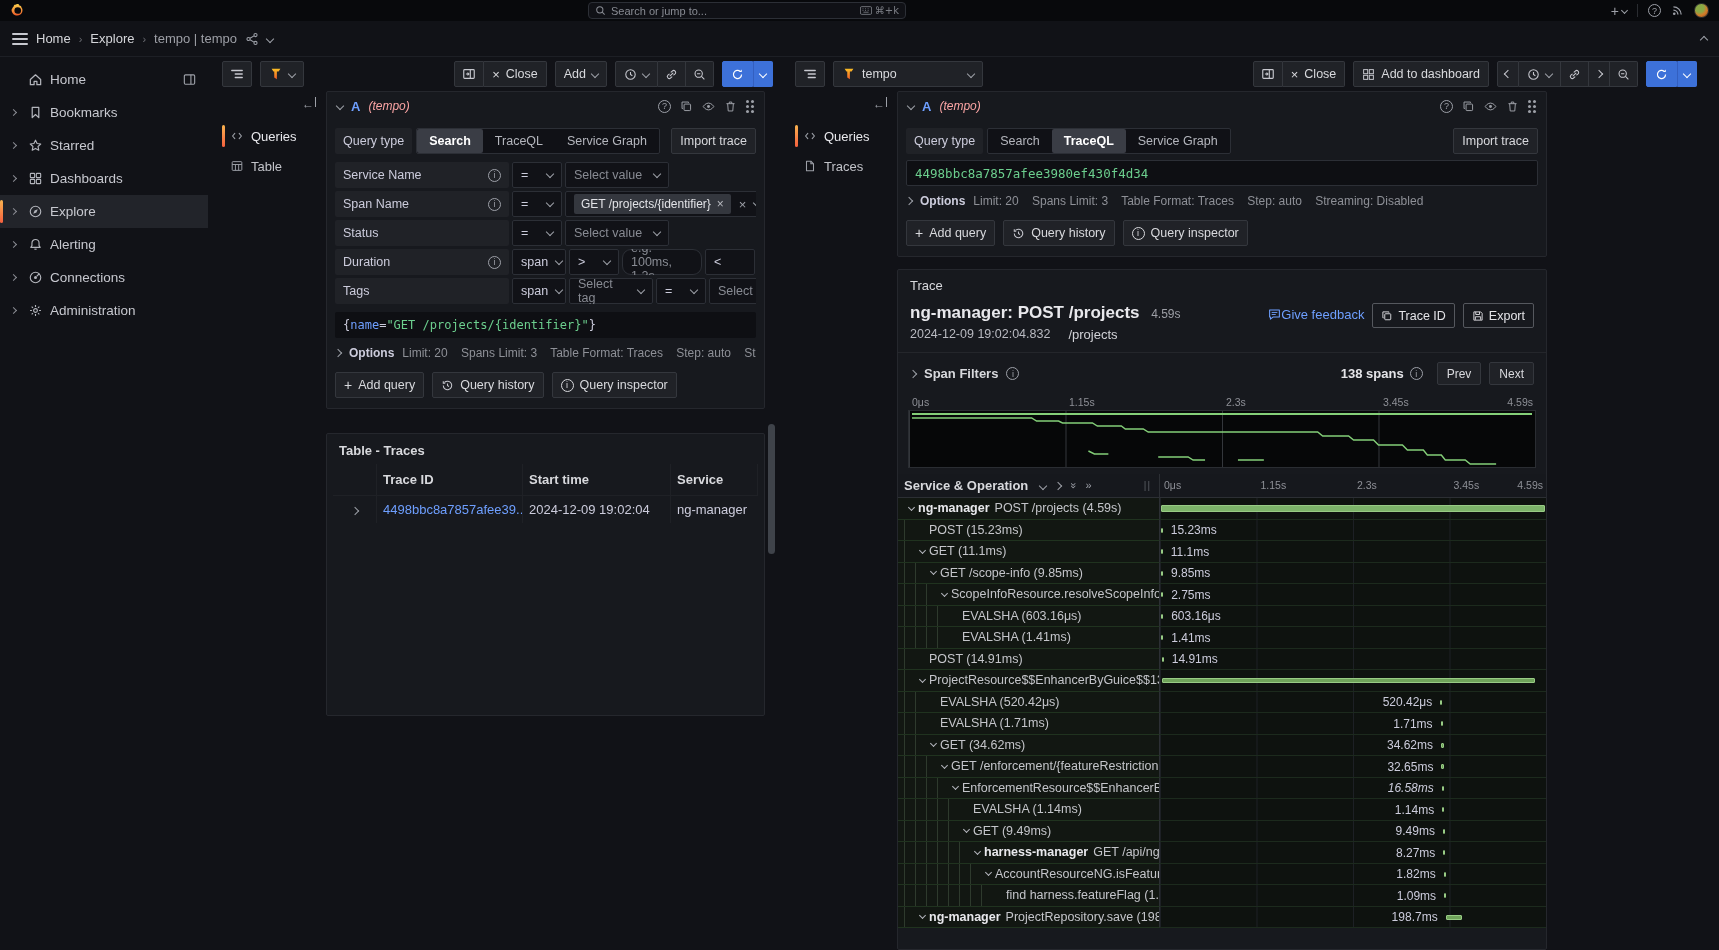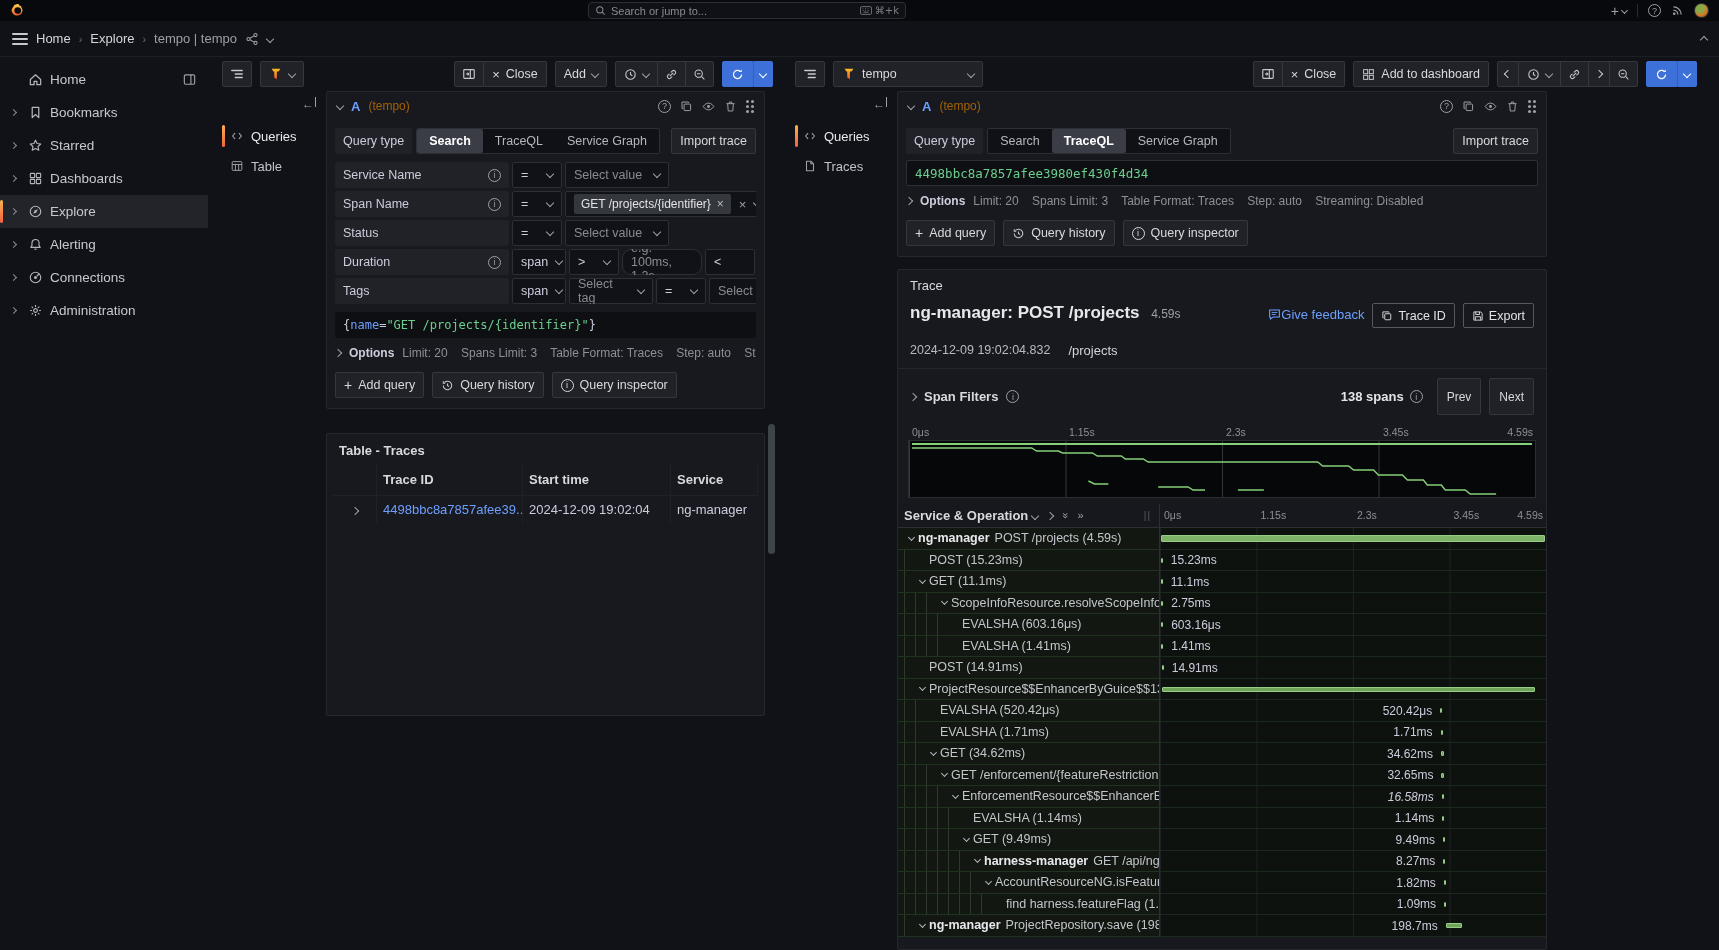--- a/index.html
+++ b/index.html
@@ -66,21 +66,21 @@
   .mini-item { height:30px; display:flex; align-items:center; gap:7px; color:#c2c3c9; font-size:13px; padding-left:8px; position:relative; cursor:pointer; }
   .mini-item.active::before { content:""; position:absolute; left:0; top:4px; bottom:4px; width:3px; border-radius:2px; background:linear-gradient(#f9b34f,#f55f3e); }
   .mini-item.active { color:#e8e8ec; }
 
   .pcontent { flex:1; min-width:0; padding-right:16px; position:relative; }
   .pane-right .pcontent { max-width:650px; padding-right:0; }
 
   .qpanel { background:#17191e; border:1px solid #25272d; border-radius:2px; }
   .qhead { height:28px; display:flex; align-items:center; gap:8px; padding:0 10px; }
   .refid { color:#6e9fff; font-weight:bold; font-size:13px; }
-  .dsname { color:#a16207; font-size:12px; }
+  .dsname { color:#fca5a5; font-style:italic; font-size:12px; }
   .qicons { margin-left:auto; display:flex; align-items:center; gap:9px; color:#9da0a8; }
   .qicons .ico svg { width:13px; height:13px; }
   .helpc { width:13px; height:13px; border:1.1px solid currentColor; border-radius:50%; font-size:9px; display:flex; align-items:center; justify-content:center; font-style:normal; }
   .grip { width:3px; height:3px; border-radius:50%; background:#9da0a8; box-shadow:5px 0 0 #9da0a8,0 5px 0 #9da0a8,5px 5px 0 #9da0a8,0 10px 0 #9da0a8,5px 10px 0 #9da0a8; margin:-10px 5px 0 0; }
   .qbody { padding:8px 8px 10px 8px; }
 
   .typerow { display:flex; align-items:center; gap:4px; margin-bottom:8px; }
   .inlabel { background:#202227; height:26px; display:flex; align-items:center; padding:0 8px; font-size:12.5px; color:#ccccdc; border-radius:2px; gap:6px; }
   .seg { display:flex; border:1px solid #2c2f36; border-radius:2px; height:26px; background:#101116; }
   .seg span { padding:0 12px; display:flex; align-items:center; font-size:12.5px; color:#b4b6bd; cursor:pointer; border-radius:2px; }
@@ -119,38 +119,38 @@
   .hintrow { margin-top:2px; height:26px; background:#1c1f24; border-radius:2px; display:flex; align-items:center; padding:0 8px; font-size:12px; font-weight:bold; color:#ccccdc; }
   .hintrow .doc { margin-left:auto; font-weight:normal; color:#9d9fa6; cursor:pointer; }
   .qlinput { margin-top:6px; height:26px; background:#0e0f13; border:1px solid #2c2f36; border-radius:2px; display:flex; align-items:center; padding:0 8px; font-family:"DejaVu Sans Mono",monospace; font-size:12.5px; color:#6ccf8e; }
 
   
   .tracepanel { margin-top:12px; background:#17191e; border:1px solid #25272d; border-radius:2px; flex:1; min-height:0; display:flex; flex-direction:column; overflow:hidden; height:655px; }
   .trace-title { padding:8px 12px 4px; font-size:13px; color:#d8d9dd; }
   .thead { display:flex; padding:6px 12px 10px; border-bottom:1px solid #24262b; }
   .thead h1 { font-size:17px; font-weight:bold; color:#e8e8ec; display:inline; }
   .tdur { font-size:12px; color:#9d9fa6; margin-left:8px; }
-  .tsub { margin-top:20px; font-size:12.5px; color:#b9bac1; display:flex; gap:18px; }
+  .tsub { margin-top:4px; font-size:12.5px; color:#b9bac1; display:flex; gap:18px; }
   .tsub .res { color:#d2d3d8; font-size:13px; }
   .thead-right { margin-left:auto; display:flex; align-items:flex-start; gap:8px; }
   .feedback { color:#6e9fff; font-size:13px; display:flex; align-items:center; cursor:pointer; margin-top:4px; }
   .obtn { height:25px; border:1px solid #55585e; border-radius:2px; background:transparent; color:#e4e4e8; font-size:12.5px; display:inline-flex; align-items:center; gap:5px; padding:0 8px; cursor:pointer; }
   .filtersrow { display:flex; align-items:center; padding:9px 12px; gap:8px; }
   .filtersrow .lbl { font-size:13px; font-weight:bold; color:#d8d9dd; }
   .filtersrow .cv { color:#9da0a8; }
   .spancount { margin-left:auto; font-size:13px; font-weight:bold; color:#e4e4e8; display:flex; align-items:center; gap:6px; }
-  .pnbtn { height:37px; border:1px solid #34373d; background:#202227; border-radius:2px; color:#d8d9dd; font-size:12px; padding:0 9px; display:flex; align-items:center; cursor:pointer; }
+  .pnbtn { height:23px; border:1px solid #34373d; background:#202227; border-radius:2px; color:#d8d9dd; font-size:12px; padding:0 9px; display:flex; align-items:center; cursor:pointer; }
 
   .minimap { margin:2px 10px 0; }
   .tickrow { position:relative; height:14px; font-size:10.5px; color:#8e9097; }
   .tick { position:absolute; top:0; white-space:nowrap; }
   .mapcanvas { height:58px; background:#060708; border:1px solid #2a2d32; background-image:linear-gradient(90deg,#33363b 1px,transparent 1px); background-size:25% 100%; cursor:col-resize; }
 
   .tlheader { margin-top:6px; display:flex; height:24px; border-bottom:1px solid #2c2f34; background:#16181d; }
-  .tlh-left { width:262px; flex:none; display:flex; align-items:center; padding:0 6px; border-right:1px solid #2c2f34;justify-content:center; }
+  .tlh-left { width:262px; flex:none; display:flex; align-items:center; gap:8px; padding:0 6px; border-right:1px solid #2c2f34;justify-content:center; }
   .tlh-left .title { font-size:13px; font-weight:bold; color:#d8d9dd; }
   .tlh-ic { color:#9da0a8; display:flex; align-items:center; gap:9px; margin-left:4px; }
   .dblr { font-size:11px; line-height:1; }
   .dbld { display:inline-block; transform:rotate(90deg); font-size:11px; line-height:1; }
   .tlh-right { flex:1; position:relative; font-size:10.5px; color:#8e9097; }
   .tlh-right .tick { top:5px; }
   .colgrab { color:#5b5e64; font-size:10px; letter-spacing:1px; margin-left:auto; padding-right:2px; }
 
   .spanrows { flex:1; overflow:hidden; }
   .srow { display:flex; height:21.5px; cursor:pointer; }
@@ -910,20 +910,34 @@
                 </div>
                 <div class="stl">
                   <div class="sbar" style="left: 0.2%; width: max(0.35%, 2px);"></div>
                   <span class="sdur" style="left: calc(0.2% + 10px);">11.1ms</span>
                 </div>
               </div>
               <div class="srow">
                 <div class="sname">
                   <span class="guide"></span>
                   <span class="guide"></span>
+                  <span class="chevslot">
+                    <span class="cv"></span>
+                  </span>
+                  <span class="sop">GET /scope-info (9.85ms)</span>
+                </div>
+                <div class="stl">
+                  <div class="sbar" style="left: 0.25%; width: max(0.3%, 2px);"></div>
+                  <span class="sdur" style="left: calc(0.25% + 10px);">9.85ms</span>
+                </div>
+              </div>
+              <div class="srow">
+                <div class="sname">
+                  <span class="guide"></span>
+                  <span class="guide"></span>
                   <span class="guide"></span>
                   <span class="chevslot">
                     <span class="cv"></span>
                   </span>
                   <span class="sop">ScopeInfoResource.resolveScopeInfo (2.75ms)</span>
                 </div>
                 <div class="stl">
                   <div class="sbar" style="left: 0.3%; width: max(0.2%, 2px);"></div>
                   <span class="sdur" style="left: calc(0.3% + 10px);">2.75ms</span>
                 </div>

